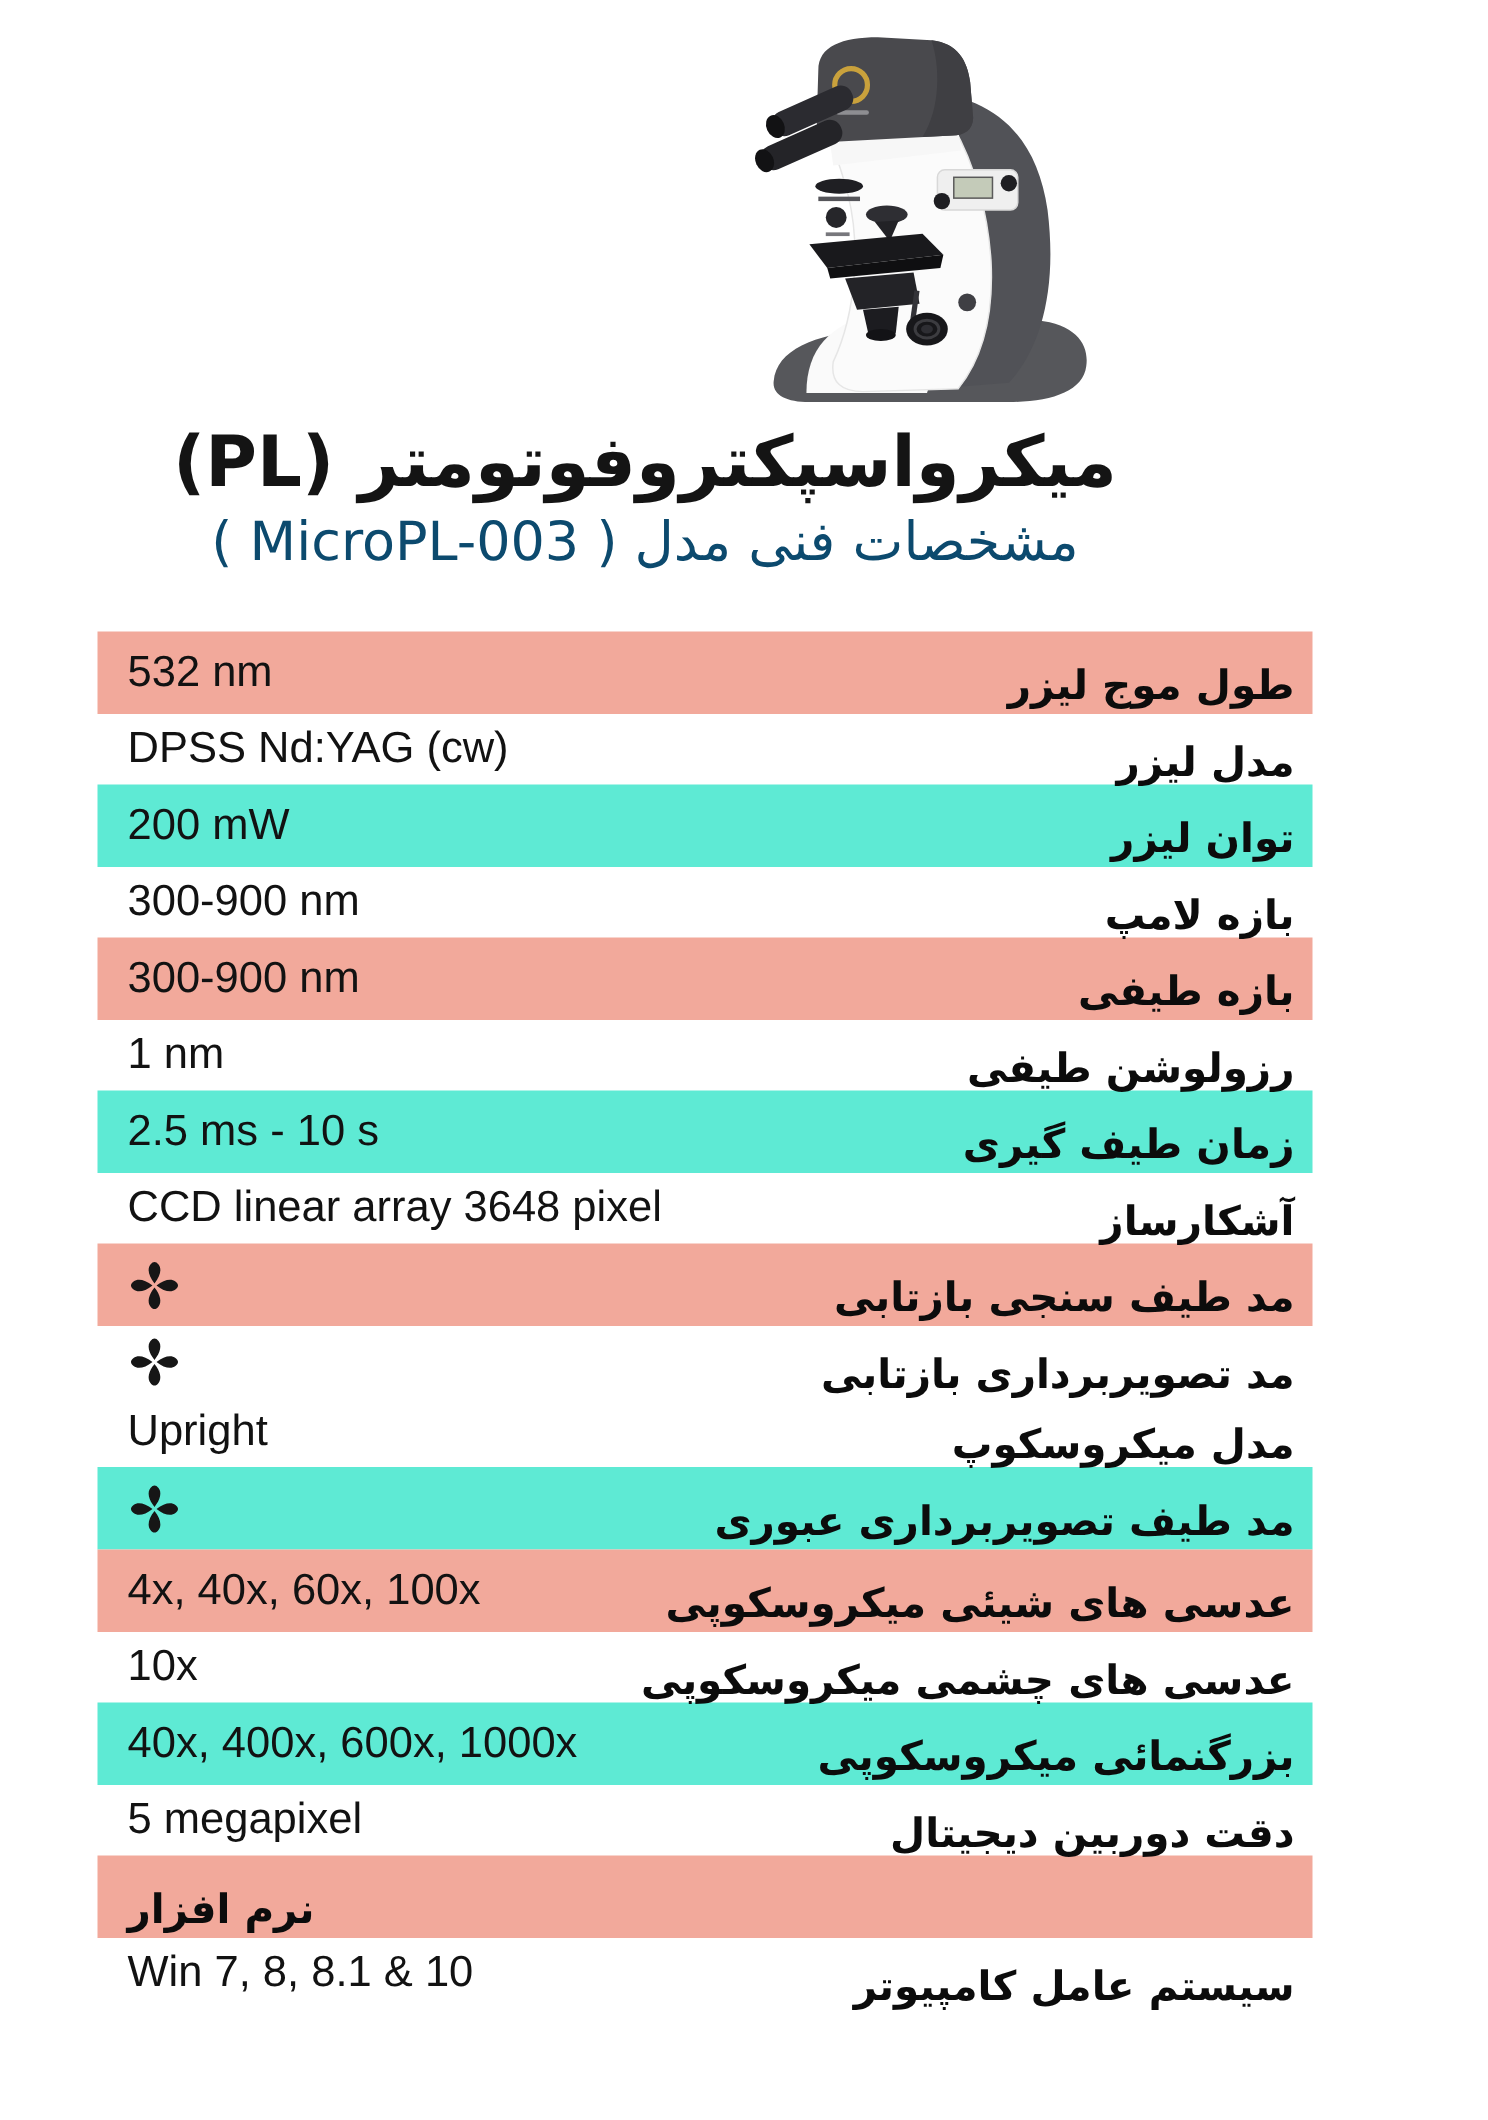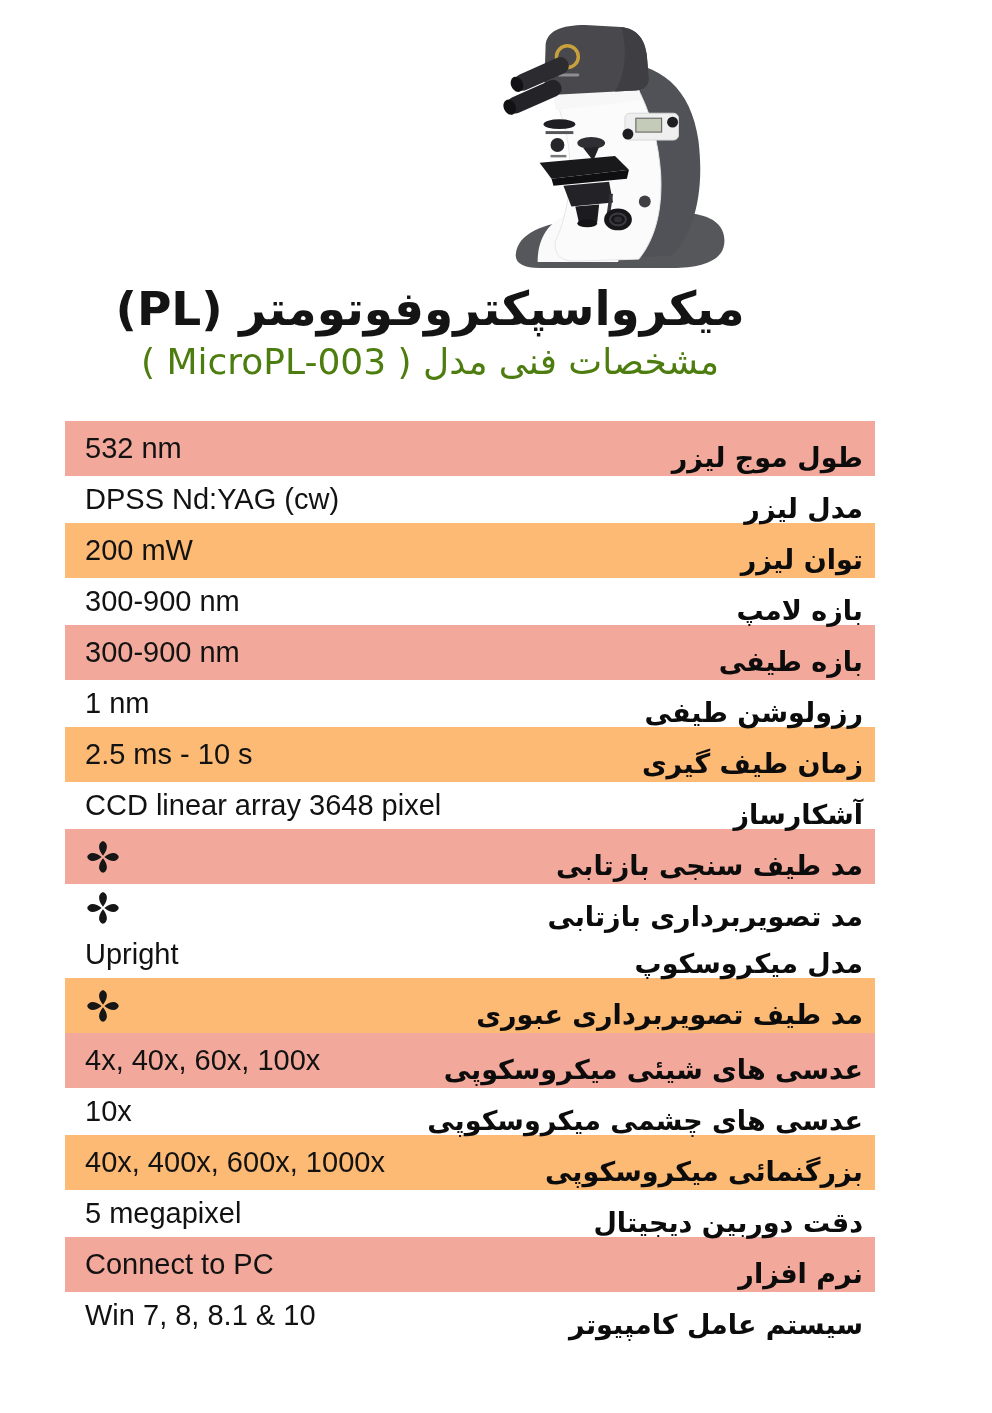--- a/index.html
+++ b/index.html
@@ -12,32 +12,32 @@
   
   .hero{position:absolute;left:488px;top:12px;width:258px;height:262px;}
 
   
   .header{position:absolute;left:0;top:282px;width:860px;text-align:center;direction:rtl;}
   .title{
     font-size:47px;font-weight:800;color:#141414;letter-spacing:0;
     font-family:"DejaVu Sans","Liberation Sans",sans-serif;line-height:1.15;
   }
   .subtitle{
-    margin-top:6px;font-size:36px;font-weight:400;color:#4d7c0f;
+    margin-top:6px;font-size:36px;font-weight:400;color:#0c4a6e;
     font-family:"DejaVu Sans","Liberation Sans",sans-serif;line-height:1.1;
   }
 
   
   .spec-table{position:absolute;left:65px;top:421px;width:810px;}
   .row{
     height:47px;display:flex;align-items:center;justify-content:space-between;
     padding:0 12px 0 20px;box-sizing:border-box;direction:ltr;
   }
   .row.salmon{background:#F2A99B;height:55px;}
-  .row.gray{background:#fdba74;height:55px;}
+  .row.gray{background:#5eead4;height:55px;}
   .row-value{
     font-size:29px;color:#121212;white-space:pre;direction:ltr;
     font-family:"Liberation Sans","DejaVu Sans",sans-serif;
   }
   .row-label{
     font-size:27px;font-weight:700;color:#0c0c0c;direction:rtl;text-align:right;
     font-family:"DejaVu Sans","Liberation Sans",sans-serif;
     margin-top:18px;
   }
   .mark-icon{display:none;width:36px;height:36px;margin-right:8px;}
@@ -241,24 +241,20 @@
     <span class="row-label">بزرگنمائی میکروسکوپی</span>
   </div>
       <div class="row white">
     <span class="value-wrap">
 
       <span class="row-value">5 megapixel</span>
     </span>
     <span class="row-label">دقت دوربین دیجیتال</span>
   </div>
       <div class="row salmon">
-    <span class="value-wrap">
-
-      <span class="row-value">Connect to PC</span>
-    </span>
     <span class="row-label">نرم افزار</span>
   </div>
       <div class="row white">
     <span class="value-wrap">
 
       <span class="row-value">Win 7, 8, 8.1 &amp; 10</span>
     </span>
     <span class="row-label">سیستم عامل کامپیوتر</span>
   </div>
     </div>

